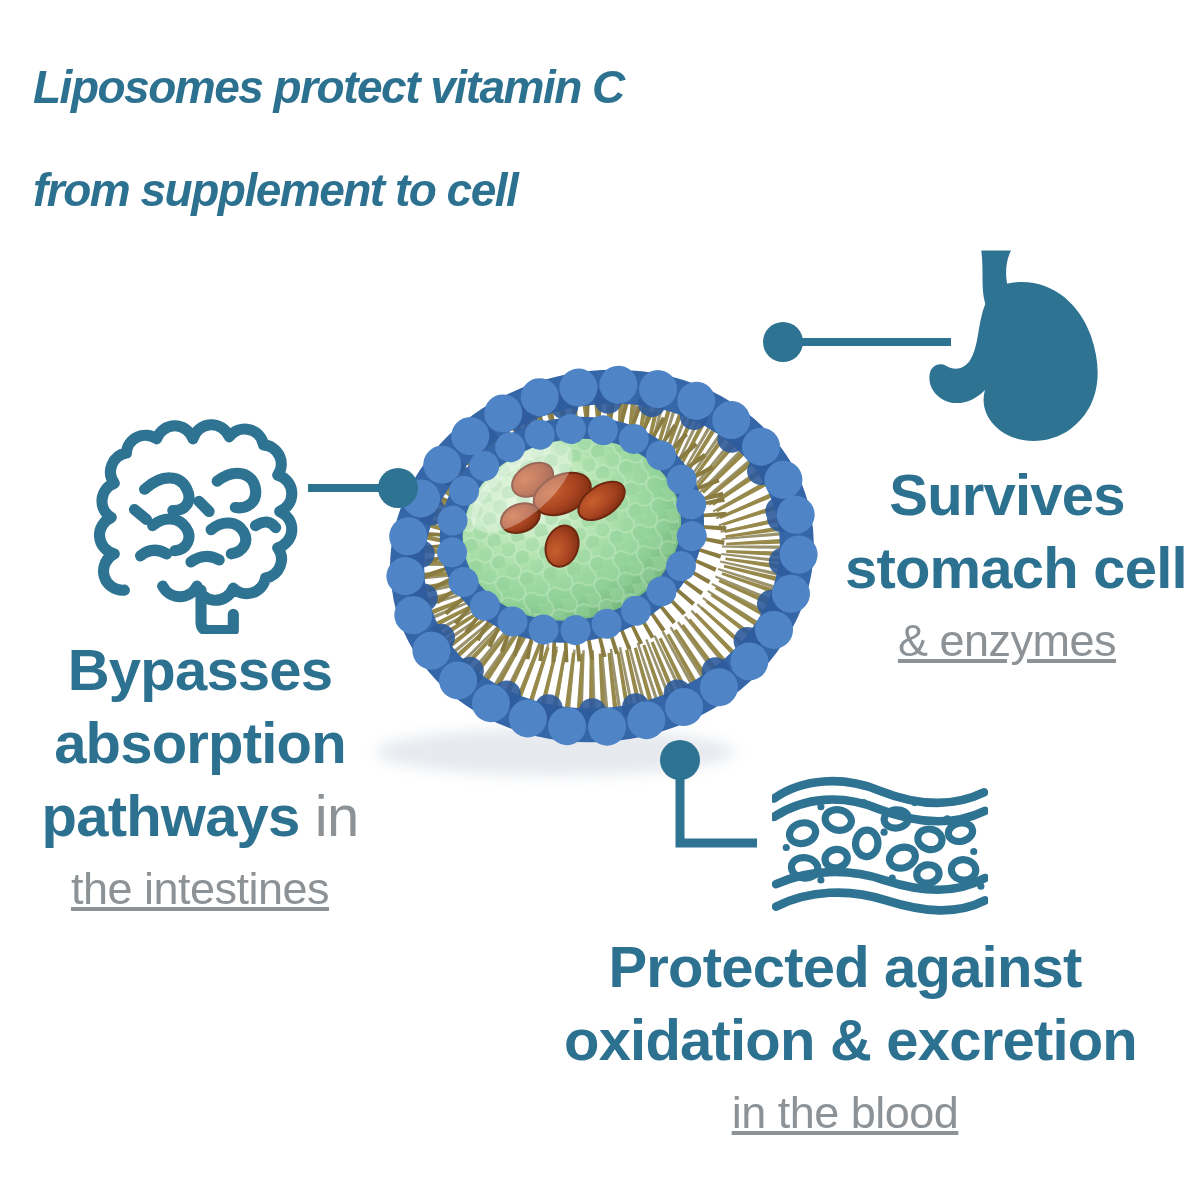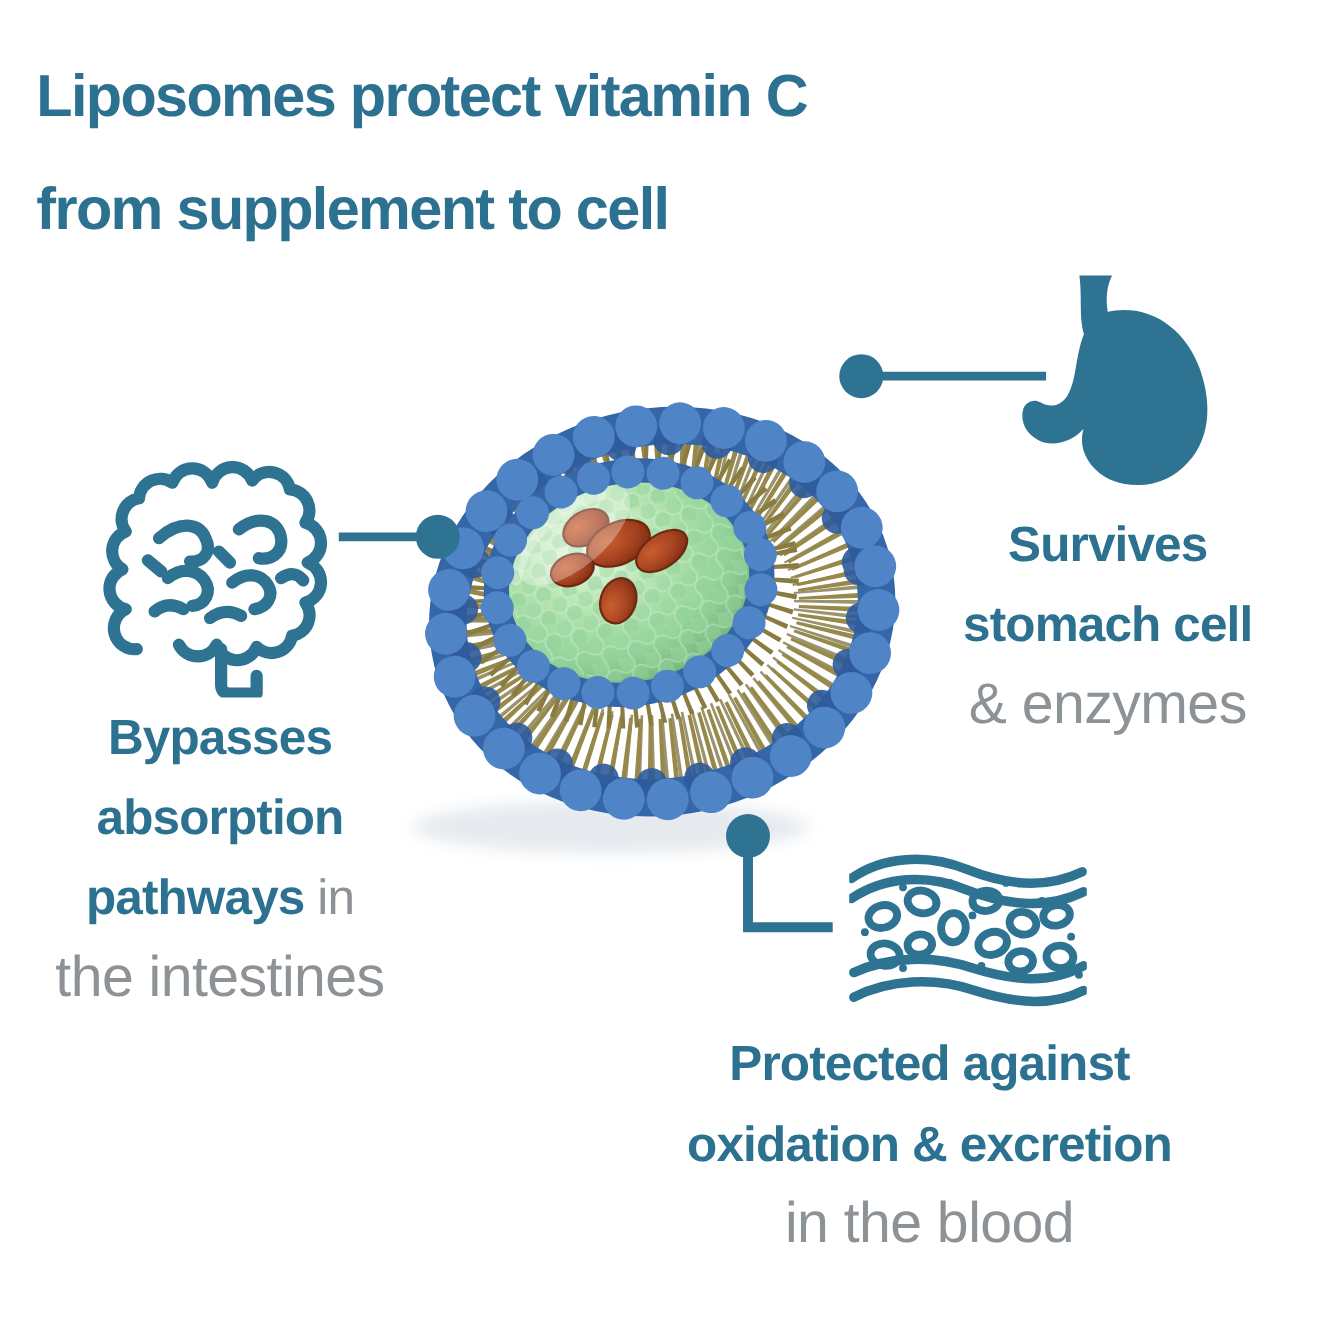--- a/index.html
+++ b/index.html
@@ -7,31 +7,31 @@
     --teal-icon:#2e7392;
     --gray-text:#8d9296;
   }
   html,body{margin:0;padding:0;background:#fff;}
   .canvas{
     position:relative;width:1200px;height:1200px;background:#ffffff;overflow:hidden;
     font-family:"Liberation Sans","DejaVu Sans",sans-serif;
   }
   .title{
     position:absolute;left:33px;top:36px;width:1140px;
-    font-size:54px;font-weight:700;color:var(--teal-text);
-    line-height:103px;letter-spacing:-1.5px;
+    font-size:46px;font-weight:700;color:var(--teal-text);
+    line-height:103px;letter-spacing:-1.5px;font-style:italic;
   }
   .callout{position:absolute;text-align:center;}
   .bold-line{
-    font-weight:700;color:var(--teal-text);font-size:45px;line-height:73px;
+    font-weight:700;color:var(--teal-text);font-size:58px;line-height:73px;
     letter-spacing:-0.8px;white-space:nowrap;
   }
   .gray-line{
-    font-weight:400;color:var(--gray-text);font-size:52px;line-height:73px;
-    letter-spacing:-0.5px;white-space:nowrap;
+    font-weight:400;color:var(--gray-text);font-size:45px;line-height:73px;
+    letter-spacing:-0.5px;white-space:nowrap;text-decoration:underline;
   }
   .gray-inline{font-weight:400;color:var(--gray-text);}
   .co-stomach-text{left:845px;top:458px;width:324px;}
   .co-intestines-text{left:20px;top:633px;width:360px;}
   .co-blood-text{left:564px;top:930px;width:562px;}
   .icon-abs{position:absolute;}
   svg{display:block;}
   .graphics-layer{position:absolute;left:0;top:0;}
 </style>
 </head>

